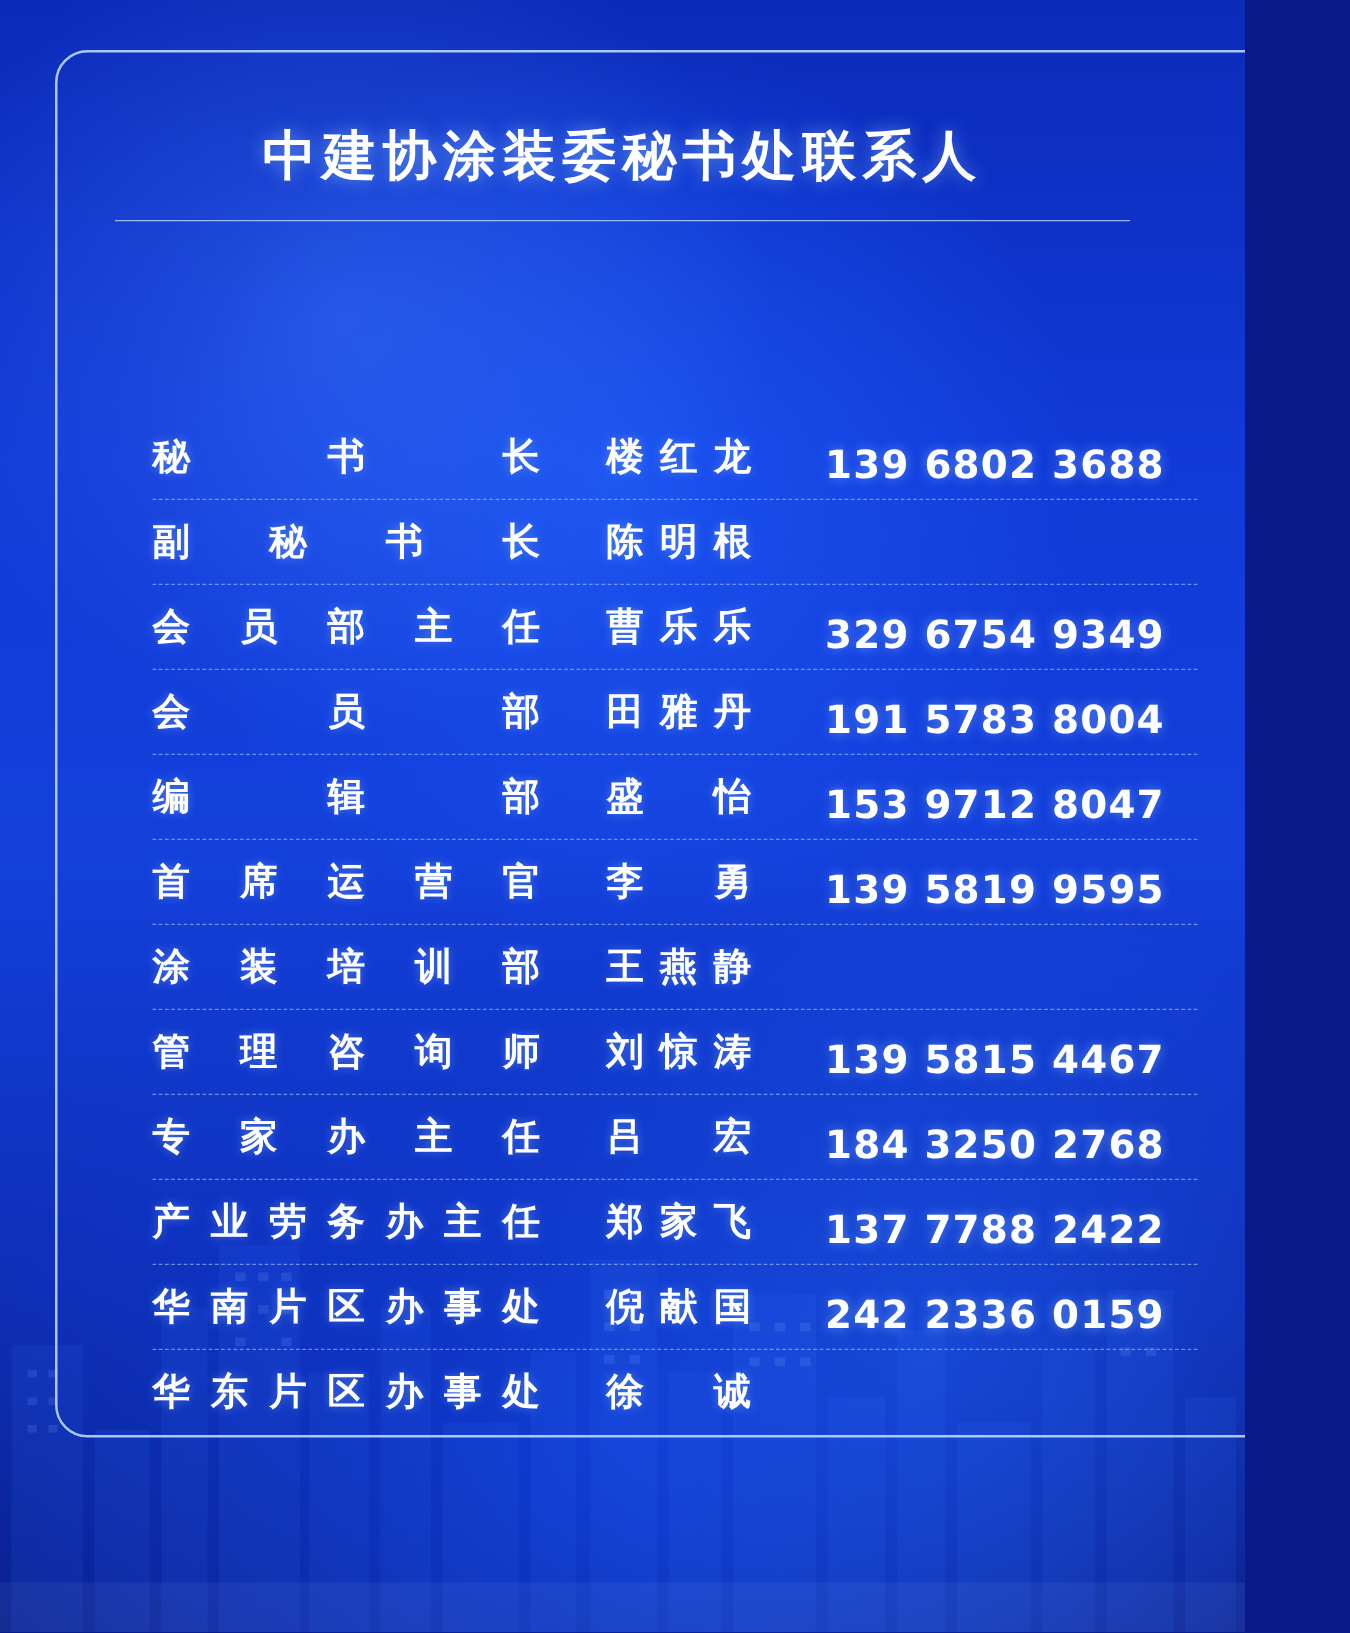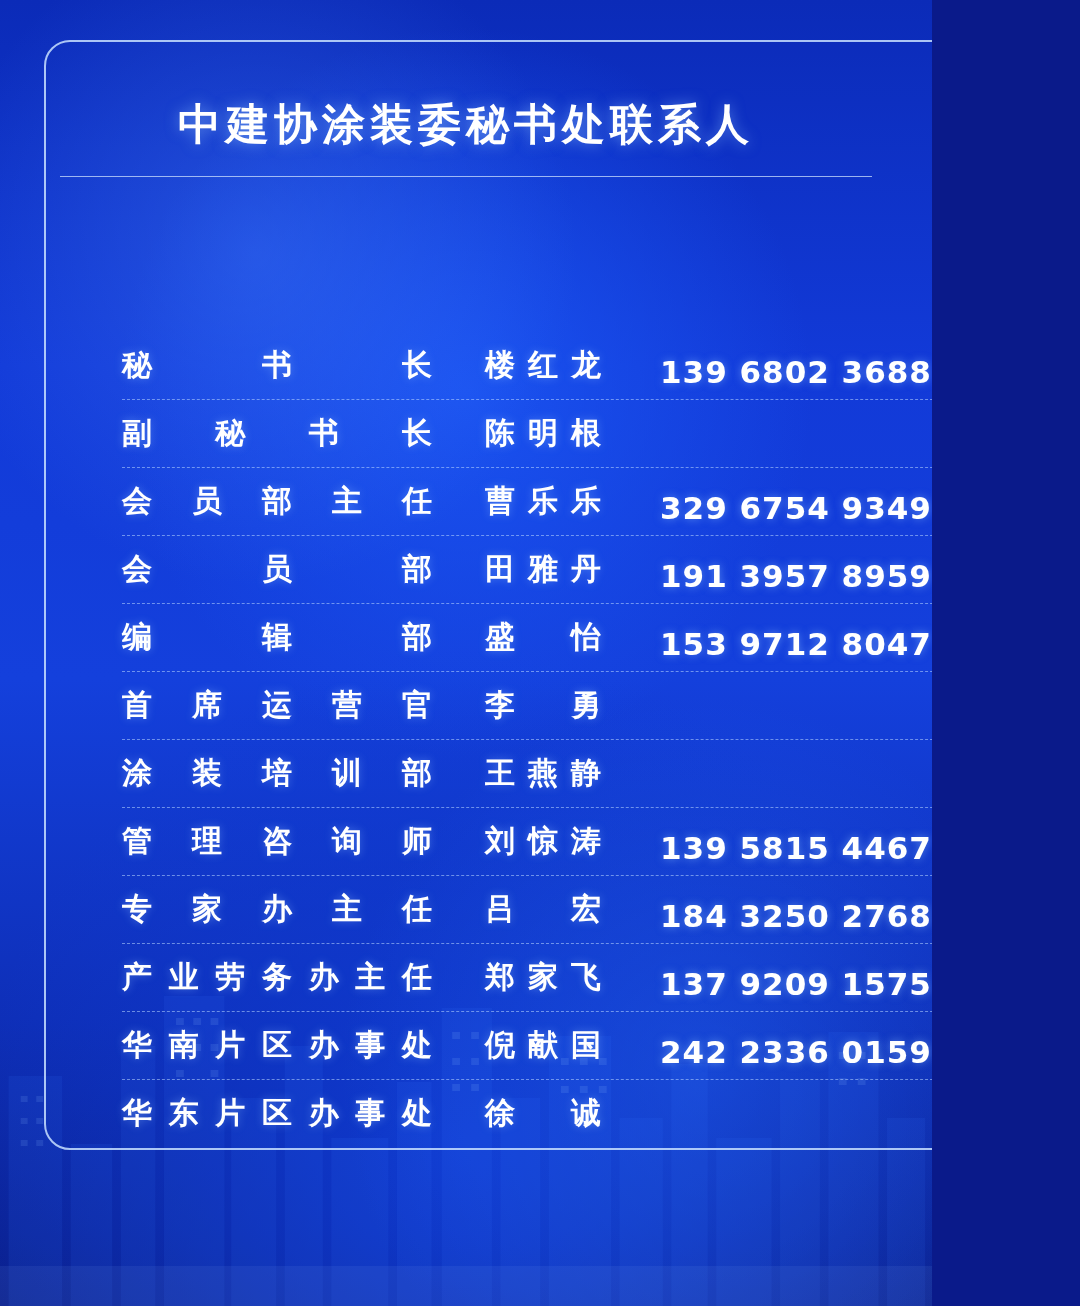--- a/index.html
+++ b/index.html
@@ -10,28 +10,27 @@
   body {
     width: 1080px;
     height: 1306px;
     overflow: hidden;
     font-family: "Liberation Sans", "DejaVu Sans", sans-serif;
   }
 
   
   .poster {
     position: relative;
-    width: 912px;
+    width: 996px;
     height: 1306px;
     background:
       radial-gradient(ellipse 60% 45% at 50% 30%, #1a52f0 0%, rgba(20,60,220,0) 62%),
       radial-gradient(ellipse 75% 55% at 50% 88%, #0f3ad0 0%, rgba(12,40,180,0) 70%),
       linear-gradient(180deg, #0b2bb8 0%, #123ad8 28%, #1440dc 52%, #0e2fb8 78%, #0a1f8c 100%);
     overflow: hidden;
-    padding-left: 20px;
   }
 
   
   .skyline {
     position: absolute;
     left: 0; right: 0; bottom: 0;
     height: 560px;
     opacity: .5;
     pointer-events: none;
   }
@@ -273,21 +272,21 @@
           <span>员</span>
           <span>部</span>
         </div>
         <div class="cell-name">
           <div class="nm three">
             <span>田</span>
             <span>雅</span>
             <span>丹</span>
           </div>
         </div>
-        <div class="cell-phone">191 3957 8959</div>
+        <div class="cell-phone">191 5783 8004</div>
       </div>
       <div class="row">
         <div class="cell-role">
           <span>编</span>
           <span>辑</span>
           <span>部</span>
         </div>
         <div class="cell-name">
           <div class="nm two">
             <span>盛</span>
@@ -303,20 +302,21 @@
           <span>运</span>
           <span>营</span>
           <span>官</span>
         </div>
         <div class="cell-name">
           <div class="nm two">
             <span>李</span>
             <span>勇</span>
           </div>
         </div>
+        <div class="cell-phone">139 5819 9595</div>
       </div>
       <div class="row">
         <div class="cell-role">
           <span>涂</span>
           <span>装</span>
           <span>培</span>
           <span>训</span>
           <span>部</span>
         </div>
         <div class="cell-name">
@@ -370,21 +370,21 @@
           <span>主</span>
           <span>任</span>
         </div>
         <div class="cell-name">
           <div class="nm three">
             <span>郑</span>
             <span>家</span>
             <span>飞</span>
           </div>
         </div>
-        <div class="cell-phone">137 9209 1575</div>
+        <div class="cell-phone">137 7788 2422</div>
       </div>
       <div class="row">
         <div class="cell-role">
           <span>华</span>
           <span>南</span>
           <span>片</span>
           <span>区</span>
           <span>办</span>
           <span>事</span>
           <span>处</span>

